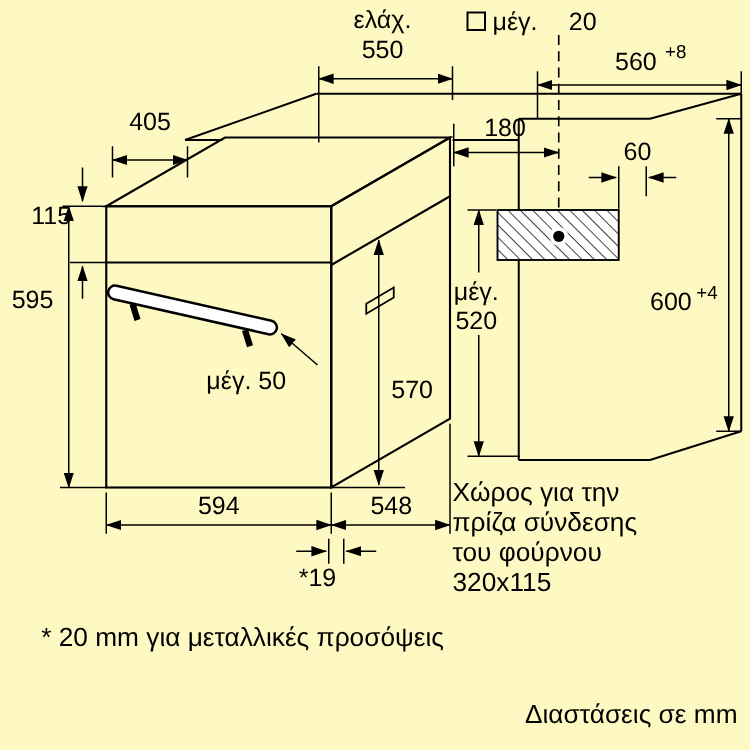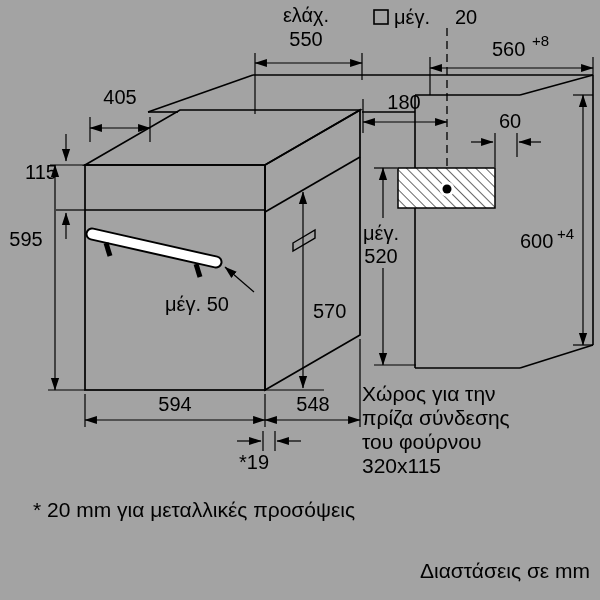--- a/index.html
+++ b/index.html
@@ -1,17 +1,17 @@
 <!DOCTYPE html>
 <html><head>
 <meta charset="utf-8">
 <style>
   html,body{margin:0;padding:0;background:#ffffff;}
   body{width:600px;height:600px;overflow:hidden;}
-  #stage{width:600px;height:600px;position:relative;background:#a3a3a3;}
+  #stage{width:600px;height:600px;position:relative;background:#fef9c3;}
   svg{display:block;}
   text{font-family:"Liberation Sans","DejaVu Sans",sans-serif;fill:#000;}
   .dim-t{font-size:20px;}
   .dim-s{font-size:15px;}
   .note-t{font-size:21px;}
 </style>
 </head>
 <body>
 
 <div id="stage">

